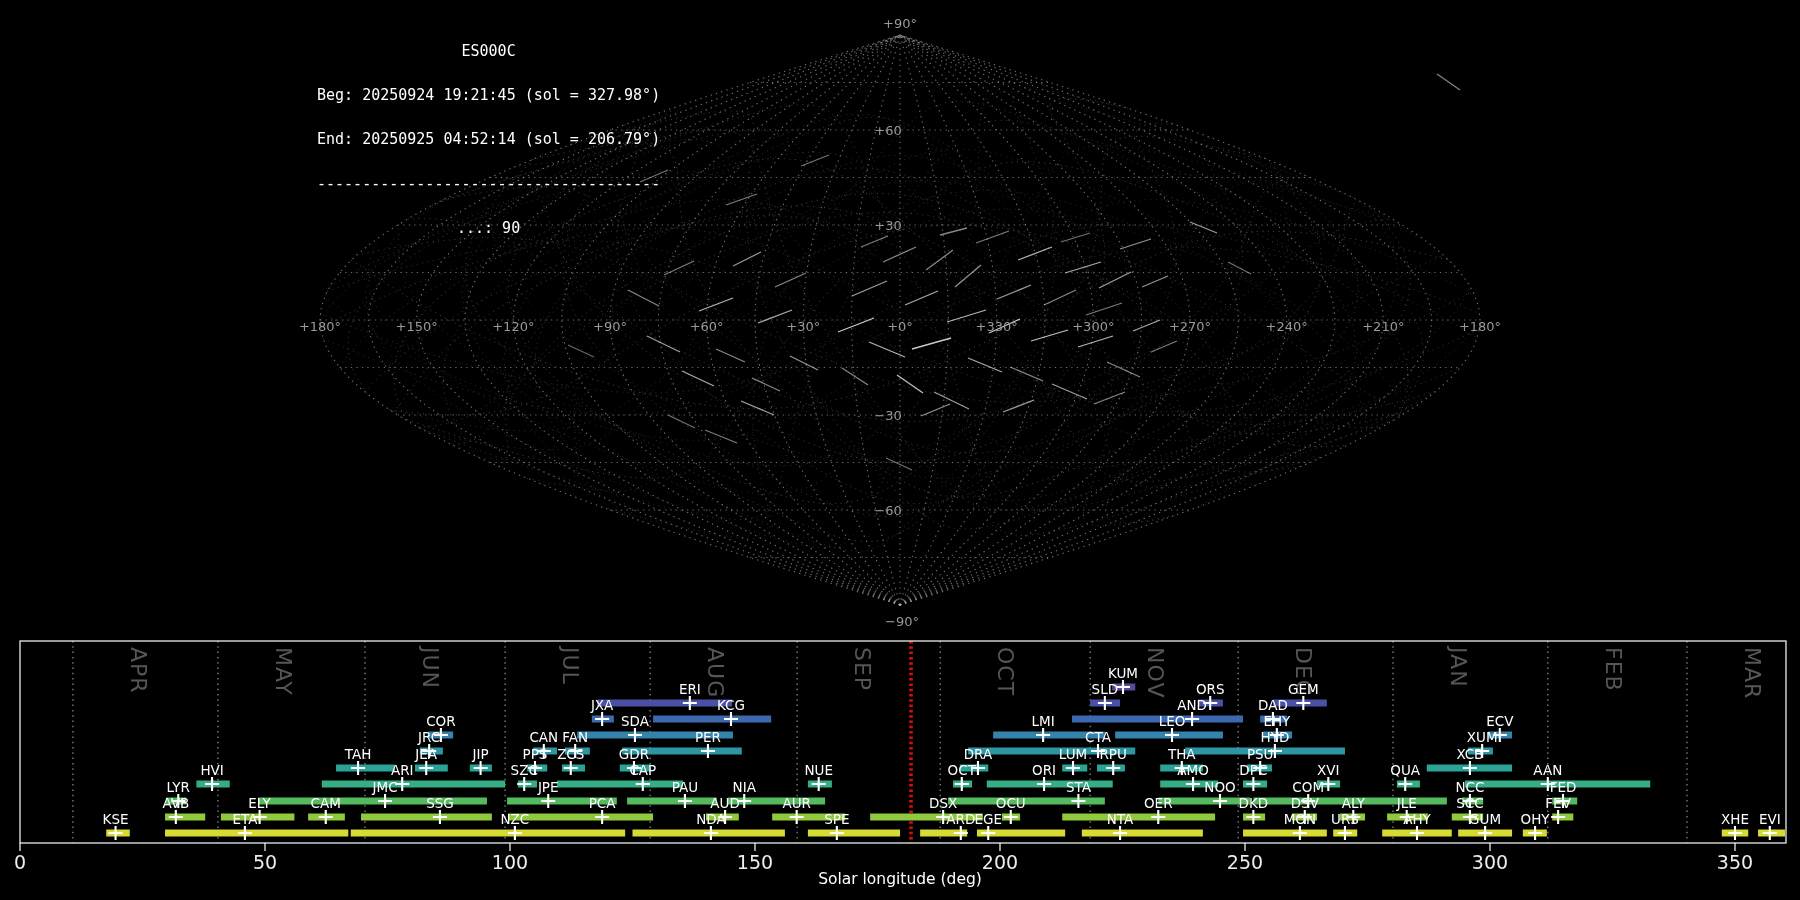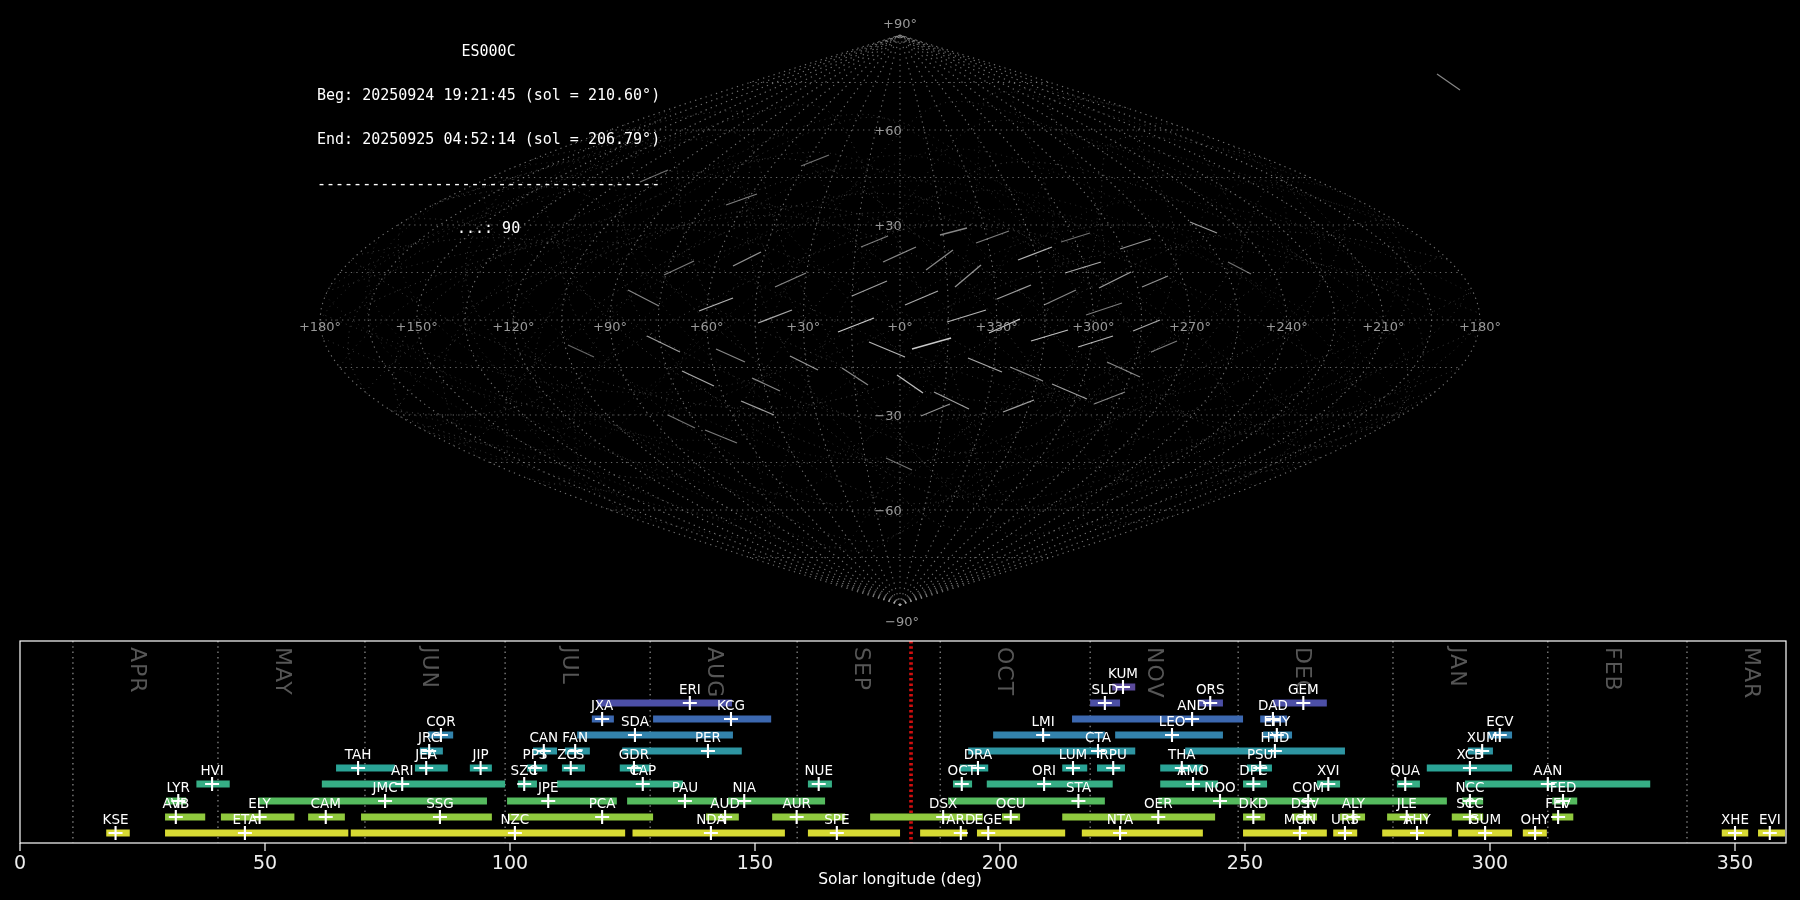--- a/index.html
+++ b/index.html
@@ -482,19 +482,19 @@
         <line x1="1490" y1="843" x2="1490" y2="851" stroke="#ffffff" stroke-width="1.2"></line>
         <text x="1490" y="869" text-anchor="middle" font-size="19" fill="#eeeeee">300</text>
         <line x1="1735.0000000000002" y1="843" x2="1735.0000000000002" y2="851" stroke="#ffffff" stroke-width="1.2"></line>
         <text x="1735.0000000000002" y="869" text-anchor="middle" font-size="19" fill="#eeeeee">350</text>
       </g>
     <text id="xlabel" x="900" y="884" text-anchor="middle" font-size="15.5" fill="#ffffff">Solar longitude (deg)</text>
   </svg>
 
   <div id="hdr">
     <div>ES000C</div>
-    <div>Beg: 20250924 19:21:45 (sol = 210.60°)</div>
+    <div>Beg: 20250924 19:21:45 (sol = 327.98°)</div>
     <div>End: 20250925 04:52:14 (sol = 206.79°)</div>
     <div>--------------------------------------</div>
     <div style="">...: 90</div>
   </div>
 
 </div>
 
 </body></html>

